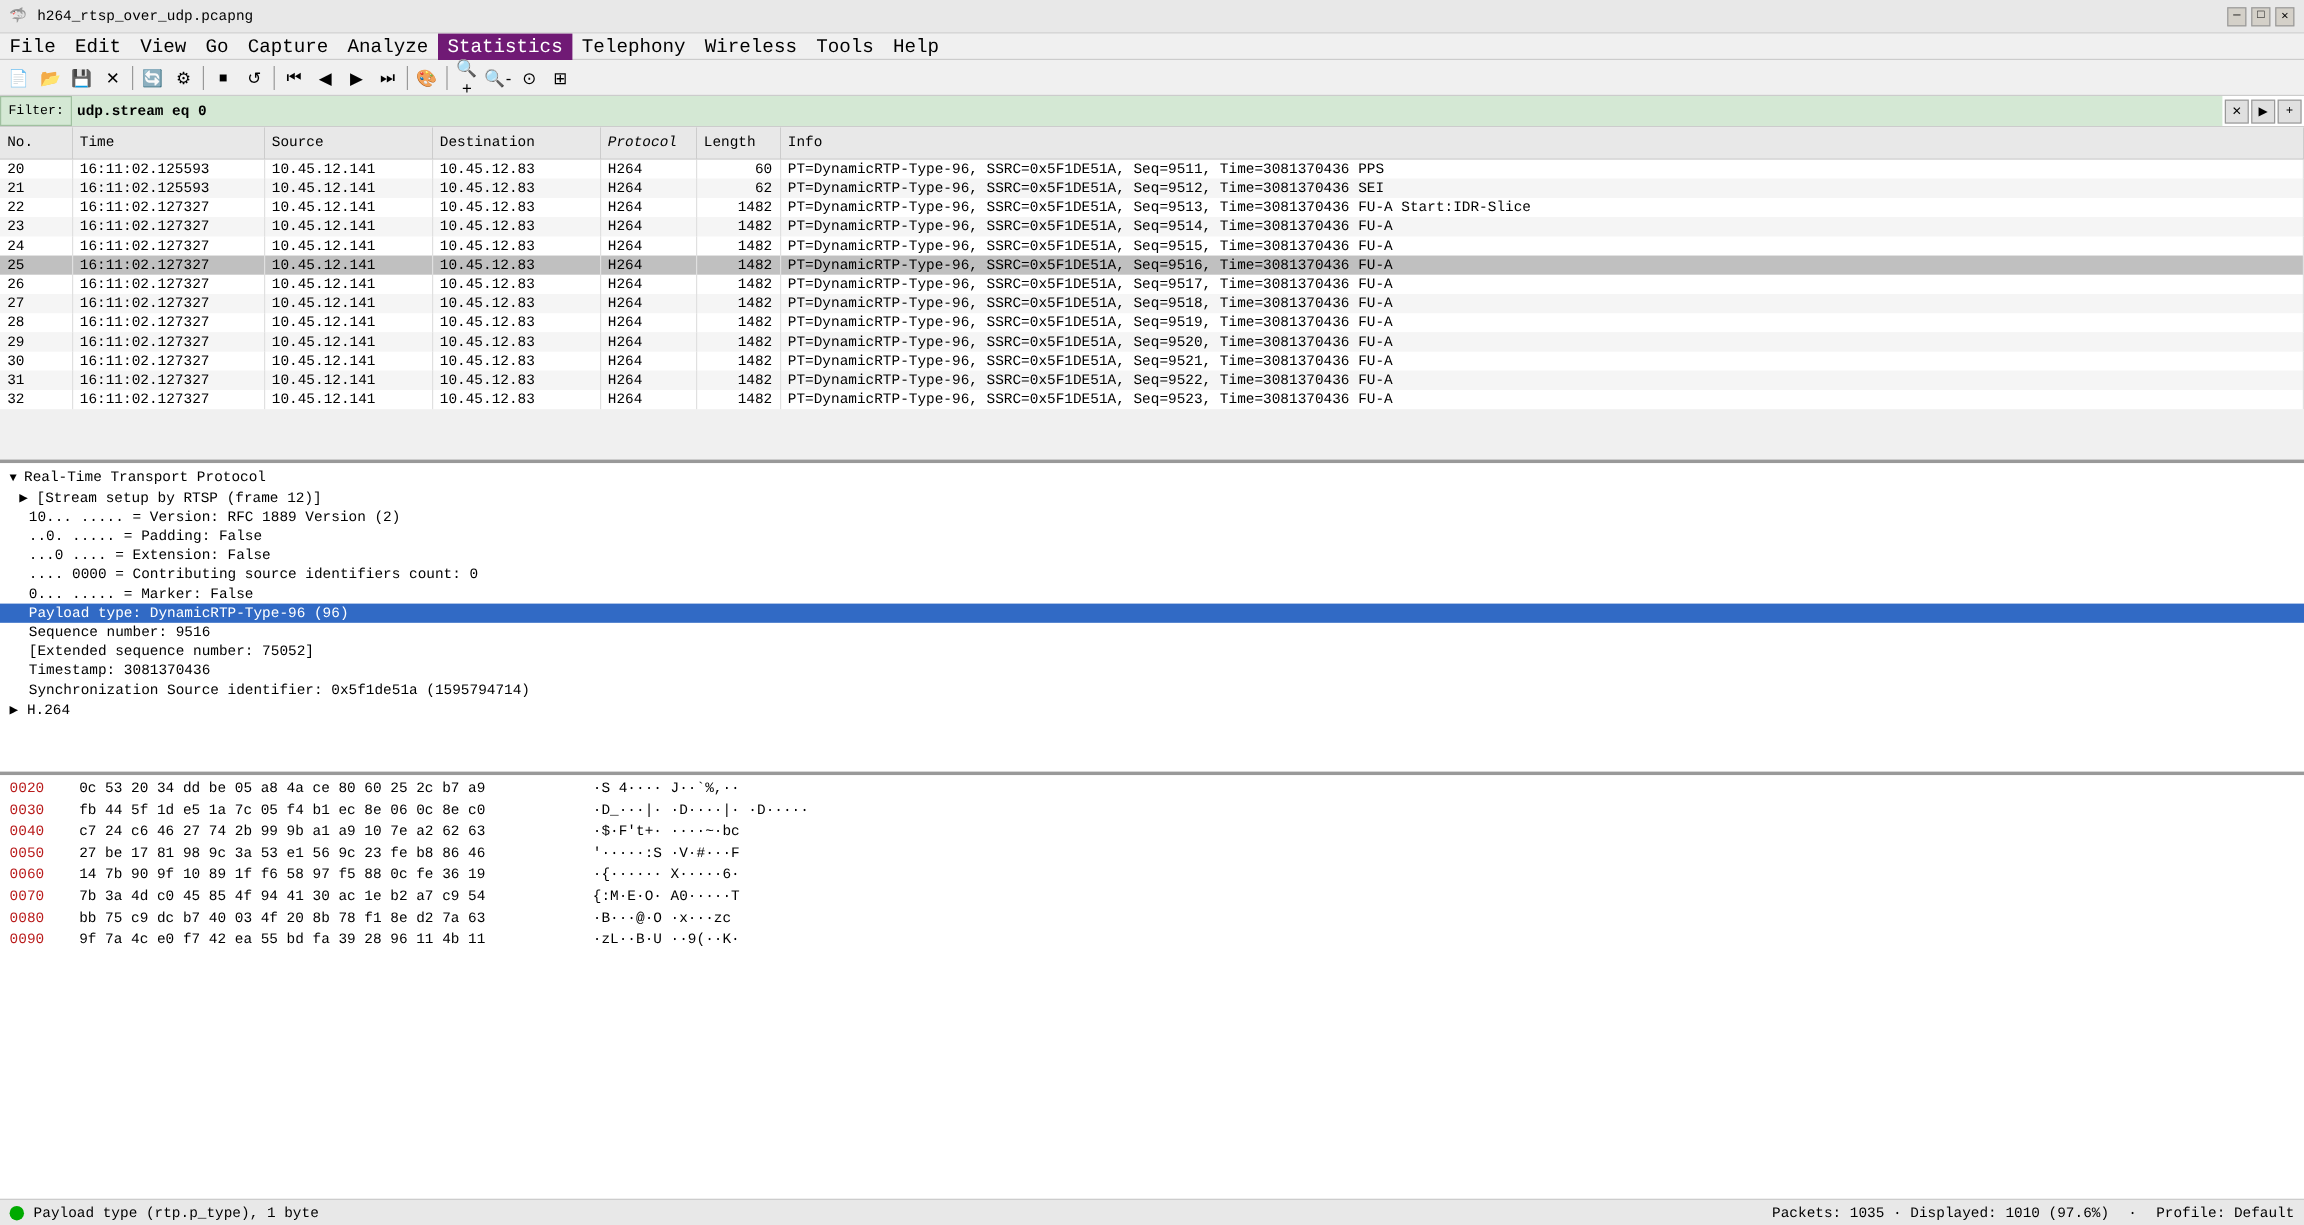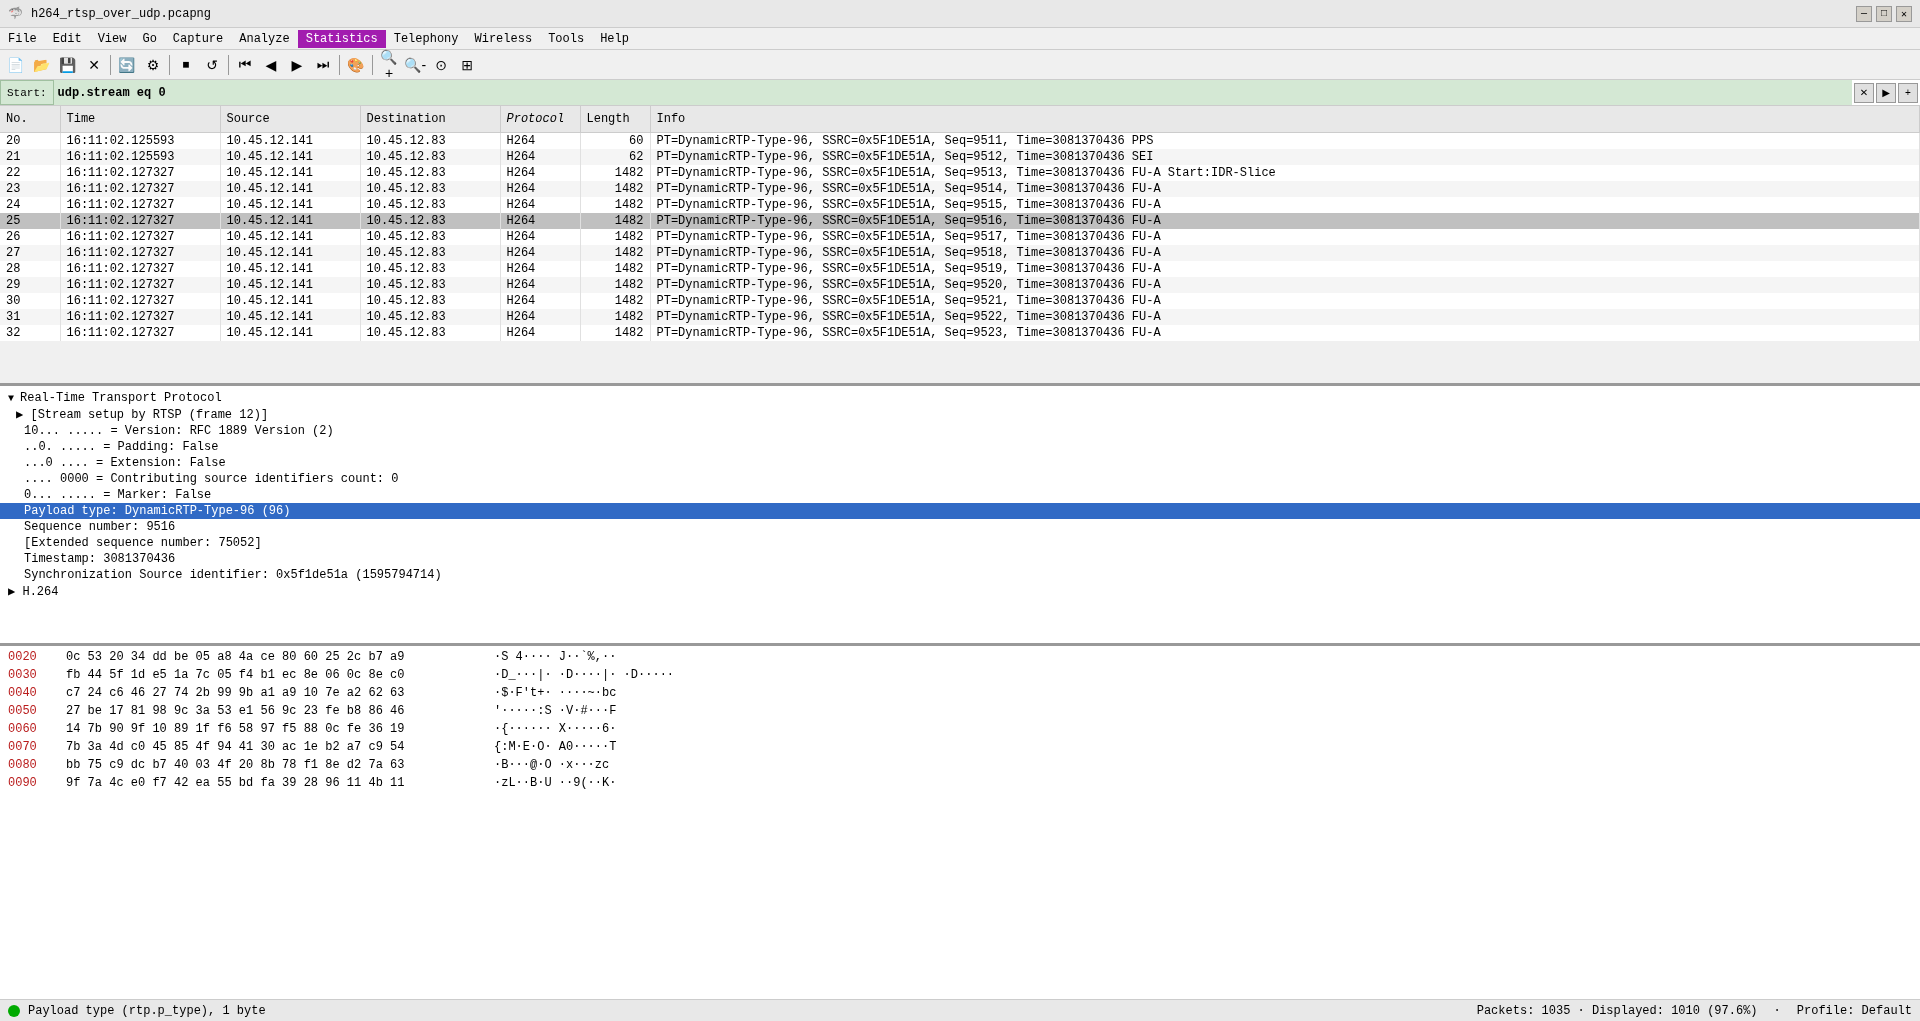--- a/index.html
+++ b/index.html
@@ -47,28 +47,28 @@
       cursor: pointer;
     }
 
     
     .menu-bar {
       background: #f0f0f0;
       height: 22px;
       display: flex;
       align-items: center;
       border-bottom: 1px solid #ccc;
-      font-size: 12px;
+      font-size: 16px;
     }
     .menu-item {
       padding: 2px 8px;
       cursor: pointer;
     }
     .menu-item.active {
-      background: #a21caf;
+      background: #701a75;
       color: white;
     }
 
     
     .toolbar {
       background: #f0f0f0;
       height: 30px;
       display: flex;
       align-items: center;
       padding: 2px 4px;
@@ -312,21 +312,21 @@
   <div class="toolbar-separator"></div>
   <button class="toolbar-btn" title="Colorize">🎨</button>
   <div class="toolbar-separator"></div>
   <button class="toolbar-btn" title="Zoom In">🔍+</button>
   <button class="toolbar-btn" title="Zoom Out">🔍-</button>
   <button class="toolbar-btn" title="Normal Size">⊙</button>
   <button class="toolbar-btn" title="Resize Columns">⊞</button>
 </div>
 
 <div class="filter-bar">
-  <span class="filter-label">Start:</span>
+  <span class="filter-label">Filter:</span>
   <input type="text" class="filter-input" value="udp.stream eq 0" style="">
   <div class="filter-right">
     <button class="filter-btn" title="Clear">✕</button>
     <button class="filter-btn" title="Apply">▶</button>
     <button class="filter-btn" title="Save">+</button>
   </div>
 </div>
 
 <div class="packet-table-container">
   <table class="packet-table">

